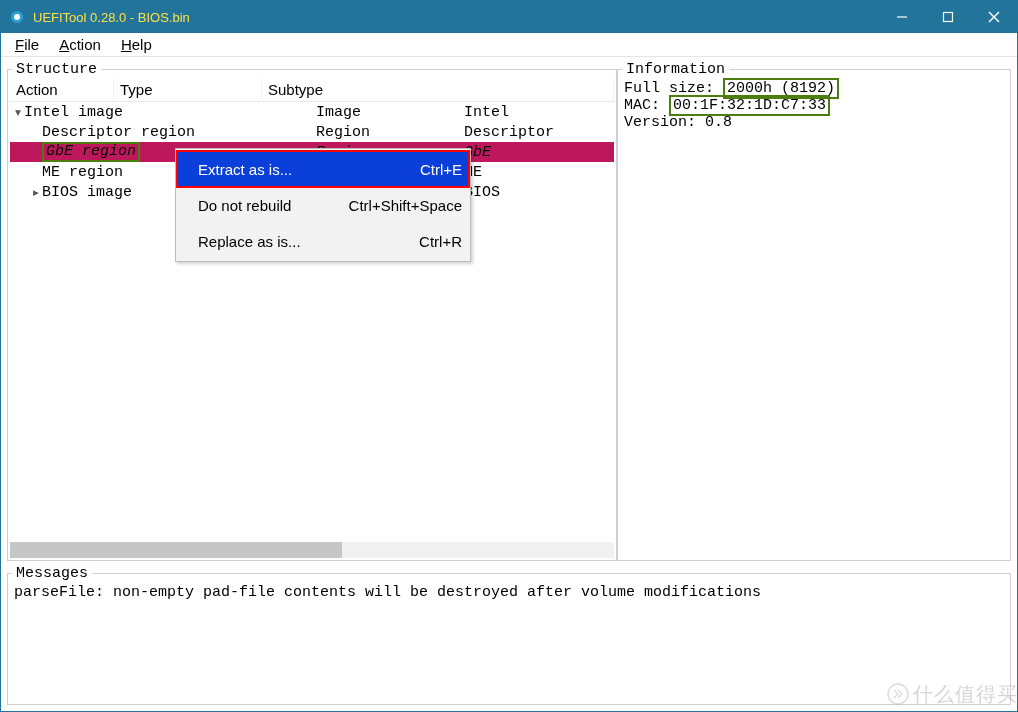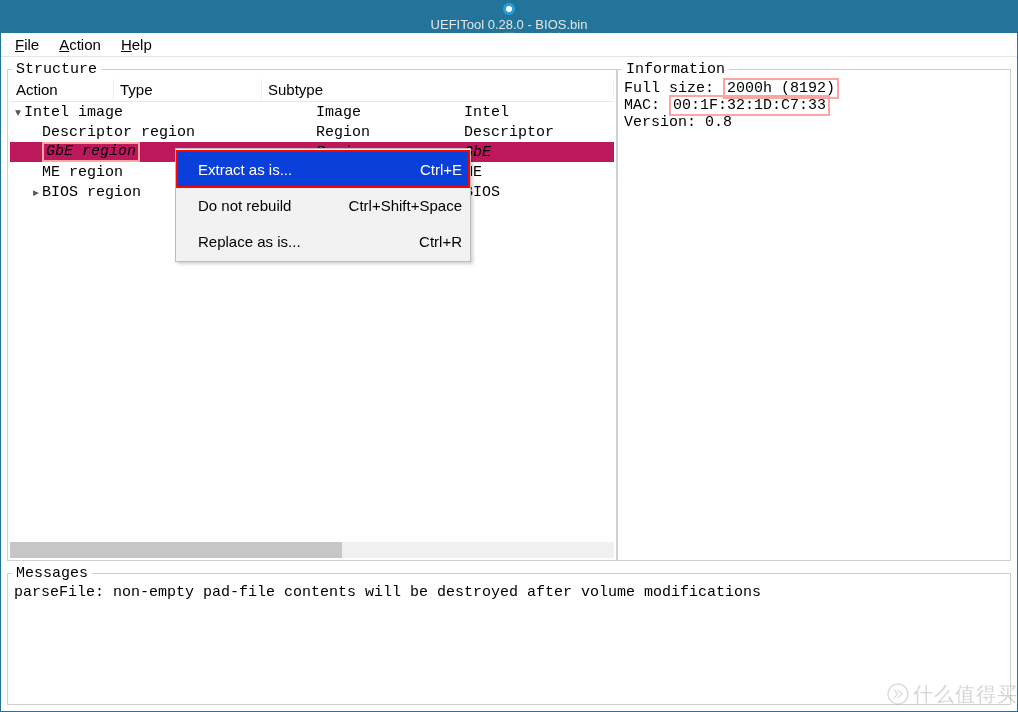--- a/index.html
+++ b/index.html
@@ -1,18 +1,18 @@
 <!DOCTYPE html>
 <html><head>
 <meta charset="utf-8">
 <style>
 * { box-sizing: border-box; margin: 0; padding: 0; }
 html, body { width: 1018px; height: 712px; font-family: "Segoe UI", Arial, sans-serif; font-size: 14px; background: #fff; overflow: hidden; }
 .window { width: 1018px; height: 712px; border: 1px solid #22749b; display: flex; flex-direction: column; background: #fff; }
-.titlebar { height: 32px; background: #22749b; color: #e5e5e5; display: flex; align-items: center; flex-direction: column; }
+.titlebar { height: 32px; background: #22749b; color: #fde047; display: flex; align-items: center; }
 .titlebar .icon { width: 16px; height: 16px; margin: 0 8px; display: inline-flex; align-items: center; justify-content: center; }
 .titlebar .title { flex: 1; font-size: 13px; }
 .titlebar .winbtns { display: flex; height: 100%; }
 .titlebar .winbtn { width: 46px; display: flex; align-items: center; justify-content: center; cursor: default; }
 .titlebar .winbtn svg { stroke: #fff; }
 .menubar { height: 24px; display: flex; align-items: center; padding: 0 4px; background: #fff; border-bottom: 1px solid #e5e5e5; }
 .menubar .menuitem { padding: 2px 10px; font-size: 15px; cursor: default; }
 .menubar .menuitem u { text-decoration: underline; }
 .content { flex: 1; display: flex; flex-direction: column; padding: 4px 6px 6px 6px; gap: 4px; }
 .toprow { flex: 1; display: flex; min-height: 0; }
@@ -31,21 +31,21 @@
 .tree-row { display: flex; height: 20px; align-items: center; white-space: nowrap; }
 .tree-row.selected { background: #be185d; font-style: italic; }
 .tree-row .cell { overflow: hidden; }
 .cell-name { width: 196px; display: flex; align-items: center; }
 .cell-action { width: 104px; }
 .cell-type { width: 148px; padding-left: 6px; }
 .cell-subtype { flex: 1; padding-left: 6px; }
 .expander { width: 14px; display: inline-flex; justify-content: center; padding-left: 2px; color: #555; }
 .indent0 { padding-left: 0px; }
 .indent1 { padding-left: 18px; }
-.highlight-red { border: 2px solid #fca5a5; padding: 0 2px; line-height: 16px; }
+.highlight-red { border: 2px solid #4d7c0f; padding: 0 2px; line-height: 16px; }
 .hscroll { height: 16px; background: #f0f0f0; margin-top: auto; display: flex; align-items: center; }
 .hscroll .thumb { height: 16px; background: #c6c6c6; width: 55%; }
 .info-body { padding: 2px 6px; font-family: Consolas, "Courier New", monospace; font-size: 15px; }
 .info-line { white-space: nowrap; }
 .messages { height: 140px; }
 .msg-body { padding: 2px 6px; font-family: Consolas, "Courier New", monospace; font-size: 15px; }
 .ctxmenu { position: absolute; left: 165px; top: 46px; width: 296px; background: #f2f2f2; border: 1px solid #bcbcbc; box-shadow: 2px 2px 3px rgba(0,0,0,.18); font-family: "Segoe UI", Arial, sans-serif; font-size: 15px; z-index: 50; padding: 2px 0; }
 .ctxmenu .mitem { display: flex; align-items: center; height: 36px; padding: 0 8px 0 22px; cursor: default; }
 .ctxmenu .mitem.hl { background: #0a3fd9; color: #fff; position: relative; }
 .ctxmenu .mitem.hl::after { content:""; position:absolute; left:0; right:0; top:-1px; bottom:-1px; border:2px solid #ff0000; pointer-events:none; }
@@ -143,21 +143,21 @@
                   <span>ME region</span>
                 </div>
                 <div class="cell cell-action"></div>
                 <div class="cell cell-type">Region</div>
                 <div class="cell cell-subtype">ME</div>
               </div>
               <div class="tree-row">
                 <div class="cell cell-name">
                   <span class="indent1"></span>
                   <span class="expander">▸</span>
-                  <span>BIOS region</span>
+                  <span>BIOS image</span>
                 </div>
                 <div class="cell cell-action"></div>
                 <div class="cell cell-type">Region</div>
                 <div class="cell cell-subtype">BIOS</div>
               </div>
               <div class="ctxmenu" id="ctxmenu">
 
             <div class="mitem hl">
                   <span class="lab">Extract as is...</span>
                   <span class="sc">Ctrl+E</span>

